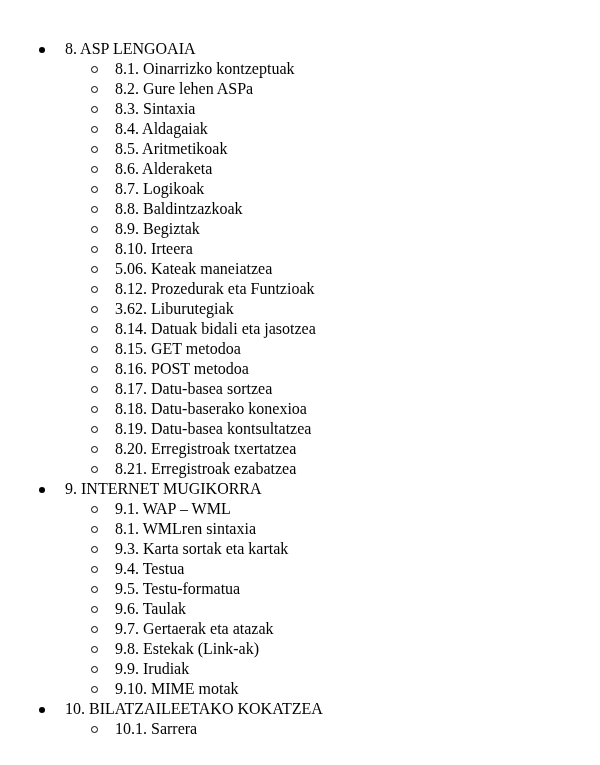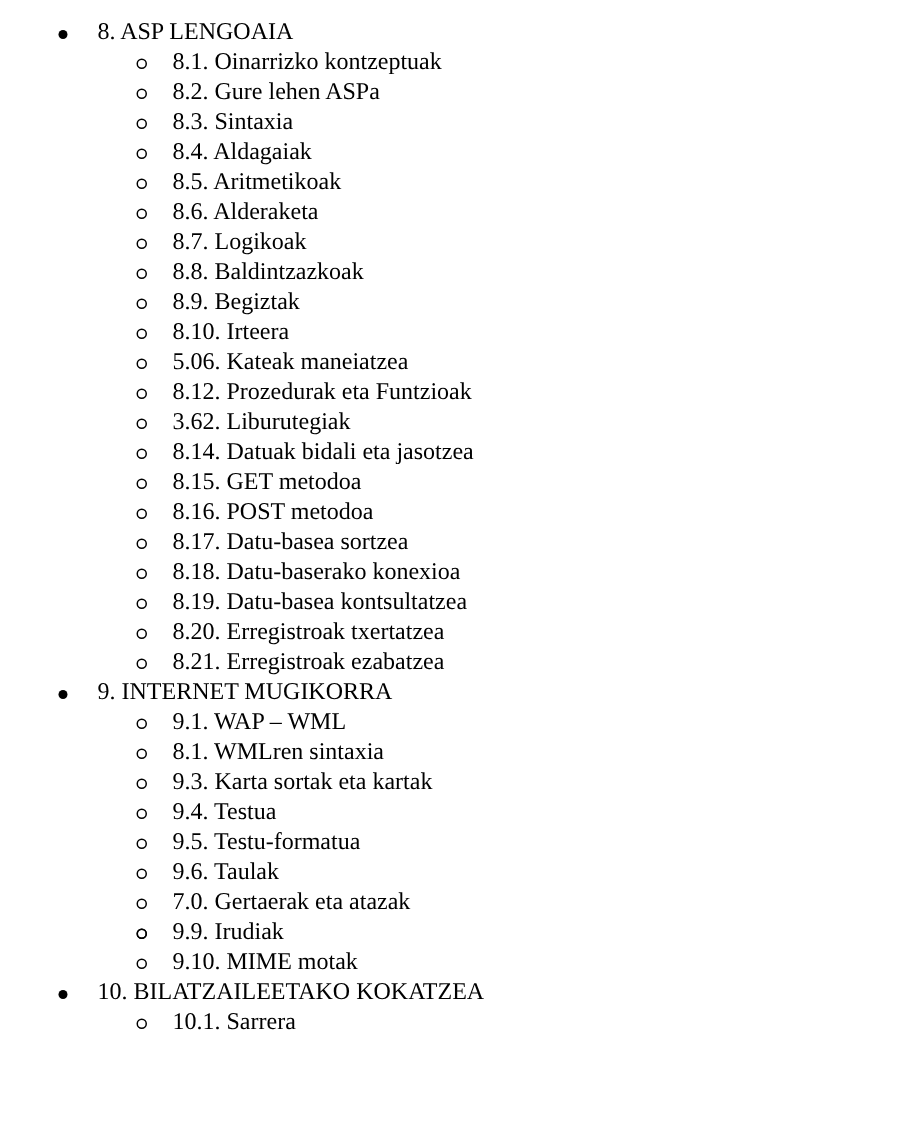--- a/index.html
+++ b/index.html
@@ -11,21 +11,21 @@
     position: relative;
     width: 600px;
     height: 765px;
     background: #ffffff;
     overflow: hidden;
     font-family: "Liberation Serif", "DejaVu Serif", serif;
     font-size: 16px;
     color: #000000;
   }
   .toc {
-    padding-top: 12px;
+    padding-top: 39px;
   }
   .row {
     position: relative;
     line-height: 20px;
     white-space: nowrap;
   }
   .row.level1 {
     padding-left: 65px;
   }
   .row.level2 {
@@ -83,20 +83,20 @@
       <div class="row level2"><span class="marker circle"></span><span class="label">8.19. Datu-basea kontsultatzea</span></div>
       <div class="row level2"><span class="marker circle"></span><span class="label">8.20. Erregistroak txertatzea</span></div>
       <div class="row level2"><span class="marker circle"></span><span class="label">8.21. Erregistroak ezabatzea</span></div>
       <div class="row level1"><span class="marker disc"></span><span class="label">9. INTERNET MUGIKORRA</span></div>
       <div class="row level2"><span class="marker circle"></span><span class="label">9.1. WAP – WML</span></div>
       <div class="row level2"><span class="marker circle"></span><span class="label">8.1. WMLren sintaxia</span></div>
       <div class="row level2"><span class="marker circle"></span><span class="label">9.3. Karta sortak eta kartak</span></div>
       <div class="row level2"><span class="marker circle"></span><span class="label">9.4. Testua</span></div>
       <div class="row level2"><span class="marker circle"></span><span class="label">9.5. Testu-formatua</span></div>
       <div class="row level2"><span class="marker circle"></span><span class="label">9.6. Taulak</span></div>
-      <div class="row level2"><span class="marker circle"></span><span class="label">7.0. Gertaerak eta atazak</span></div>
-      <div class="row level2"><span class="marker circle"></span></div>
+      <div class="row level2"><span class="marker circle"></span><span class="label">9.7. Gertaerak eta atazak</span></div>
+      <div class="row level2"><span class="marker circle"></span><span class="label">9.8. Estekak (Link-ak)</span></div>
       <div class="row level2"><span class="marker circle"></span><span class="label">9.9. Irudiak</span></div>
       <div class="row level2"><span class="marker circle"></span><span class="label">9.10. MIME motak</span></div>
       <div class="row level1"><span class="marker disc"></span><span class="label">10. BILATZAILEETAKO KOKATZEA</span></div>
       <div class="row level2"><span class="marker circle"></span><span class="label">10.1. Sarrera</span></div>
     </div>
 </div>
 
 </body></html>

